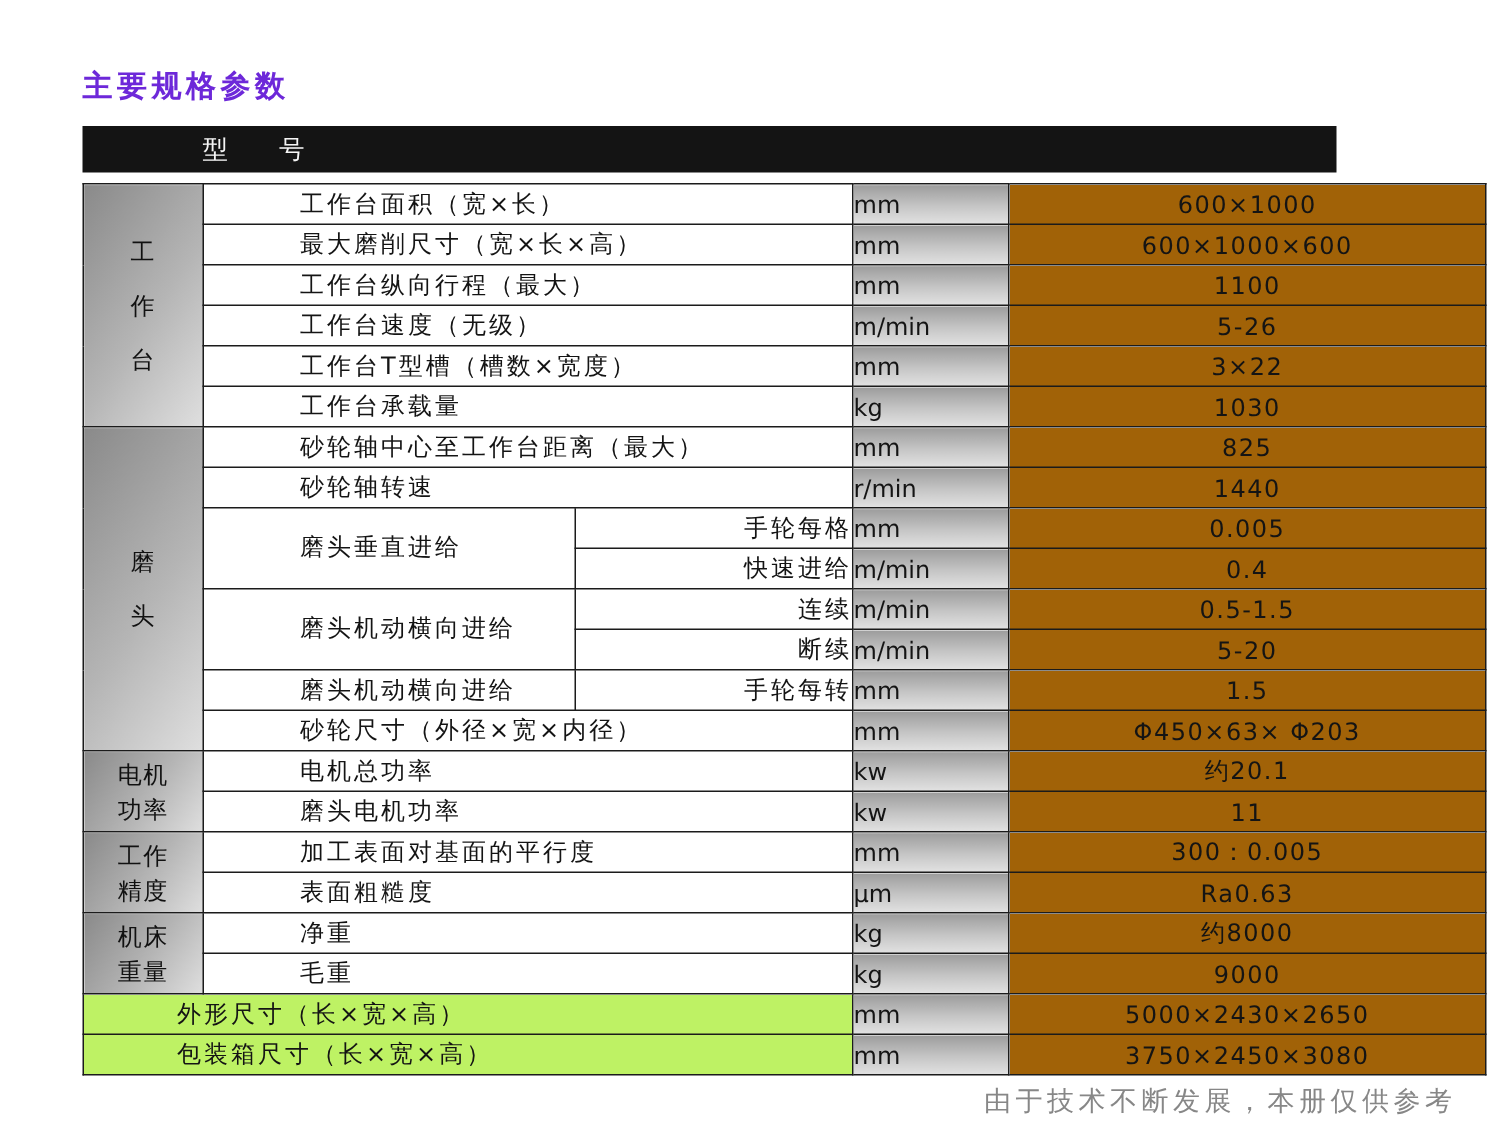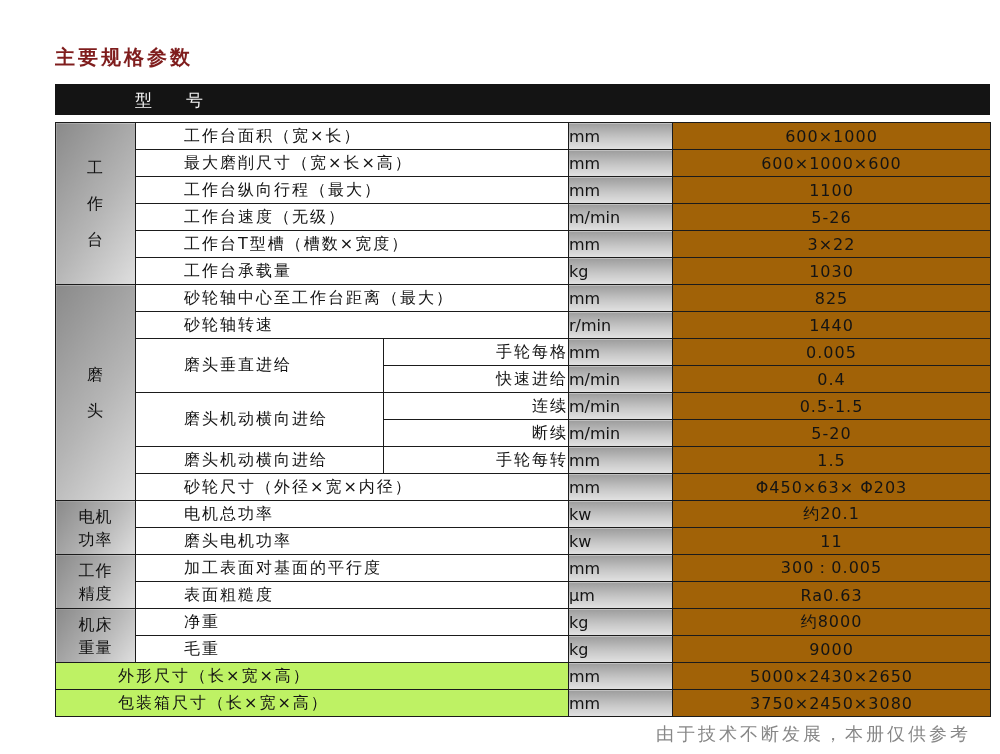--- a/index.html
+++ b/index.html
@@ -6,25 +6,25 @@
   body {
     width:1000px; height:754px; position:relative;
     font-family:"DejaVu Sans","Liberation Sans",sans-serif;
     color:#141414;
     -webkit-font-smoothing:antialiased;
   }
   .page { position:absolute; inset:0; }
 
   .title {
     position:absolute; left:55px; top:44px;
-    font-size:20px; font-weight:bold; letter-spacing:3px; color:#7f1d1d;
+    font-size:20px; font-weight:bold; letter-spacing:3px; color:#6d28d9;
   }
 
   .model-bar {
-    position:absolute; left:55px; top:84px; width:935px; height:31px;
+    position:absolute; left:55px; top:84px; width:836px; height:31px;
     background:#141414; color:#f5f5f5;
   }
   .model-bar .bar-label {
     position:absolute; left:80px; top:50%; transform:translateY(-50%);
     font-size:17px; white-space:pre;
   }
   .model-bar .bar-value {
     position:absolute; right:0; top:50%; transform:translateY(-50%);
     width:318px; text-align:center; font-size:17px; letter-spacing:0.5px;
   }
@@ -39,21 +39,21 @@
     height:27px; box-sizing:border-box;
     font-size:16px; padding:0; overflow:hidden; white-space:nowrap;
   }
   td.group {
     background:linear-gradient(125deg,#8a8a8a 0%,#b5b5b5 55%,#dfdfdf 100%);
     text-align:center; vertical-align:middle; color:#111;
     white-space:pre-line; letter-spacing:1px;
   }
   td.group.v { line-height:36px; }
   td.group.h { line-height:23px; }
-  td.lbl  { text-align:left; padding-left:48px; letter-spacing:2px; background:#fff; }
+  td.lbl  { text-align:left; padding-left:64px; letter-spacing:2px; background:#fff; }
   td.sub  { text-align:right; padding-left:17px; letter-spacing:2px; background:#fff; }
   td.lblfull { text-align:left; padding-left:62px; letter-spacing:2px; background:#bef264; }
   td.unit {
     background:linear-gradient(180deg,#9d9d9d 0%,#c6c6c6 55%,#e2e2e2 100%);
     text-align:left; color:#141414;
   }
   td.val  { text-align:center; letter-spacing:1px; background:#a16207; }
 
   .footer-note {
     position:absolute; right:29px; top:722px;

